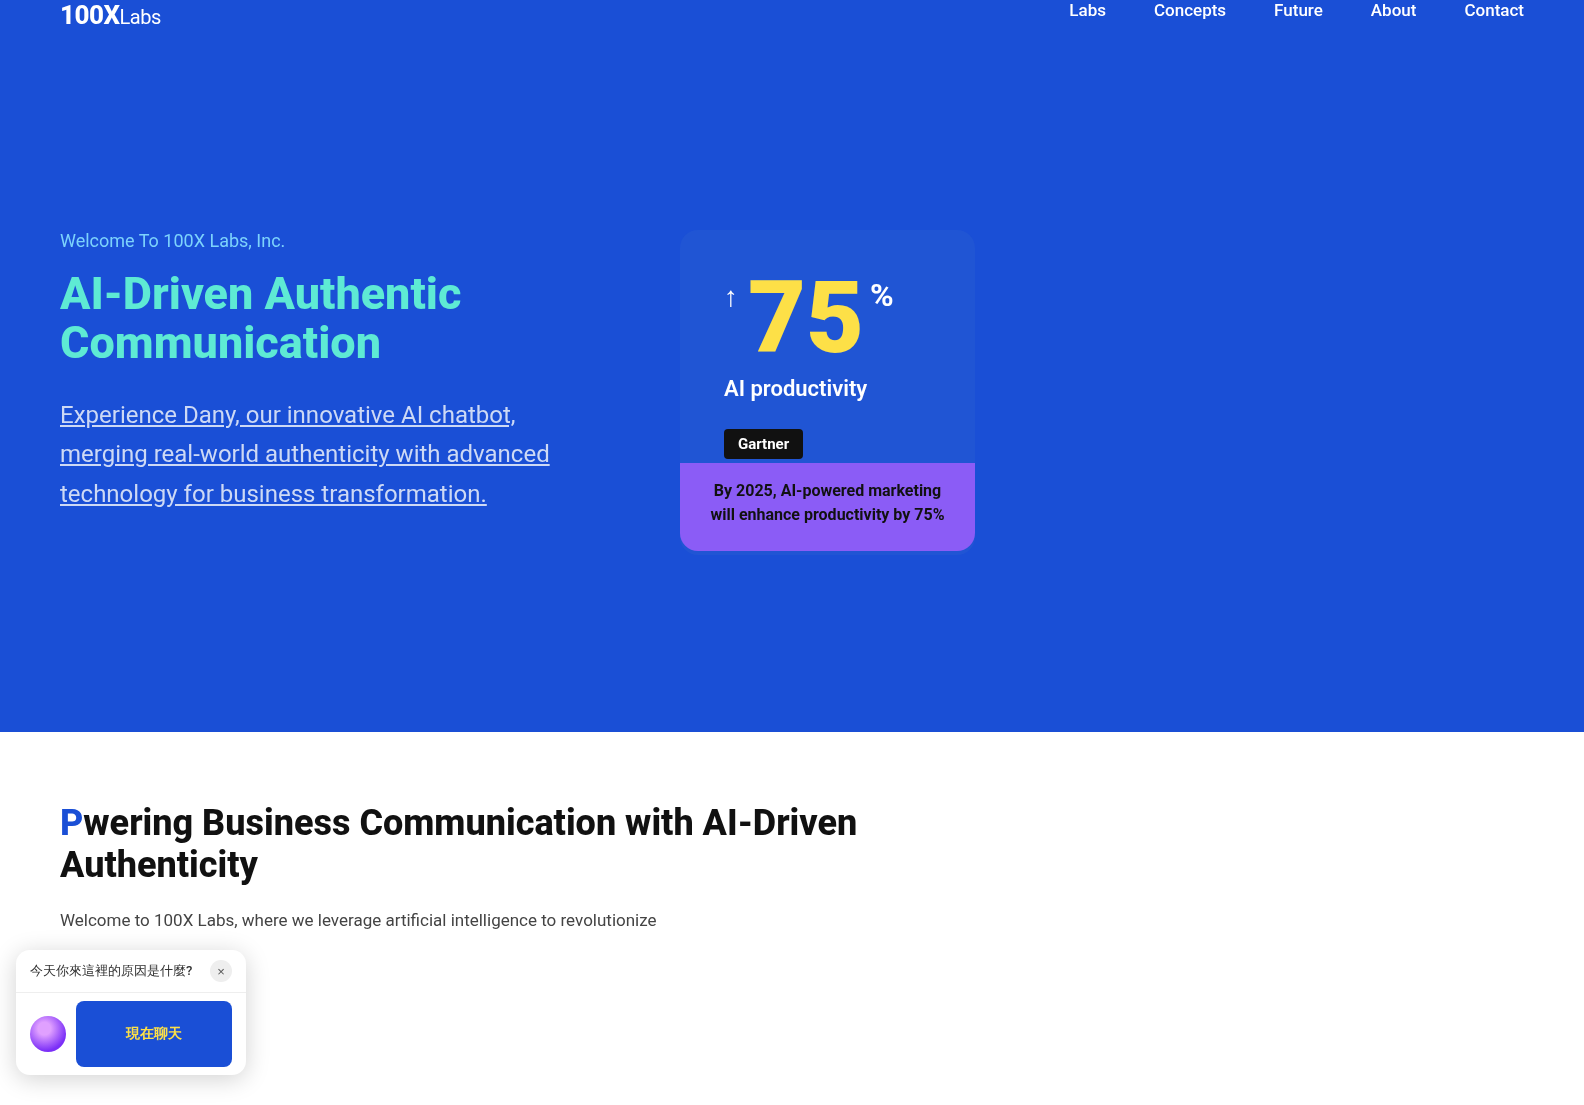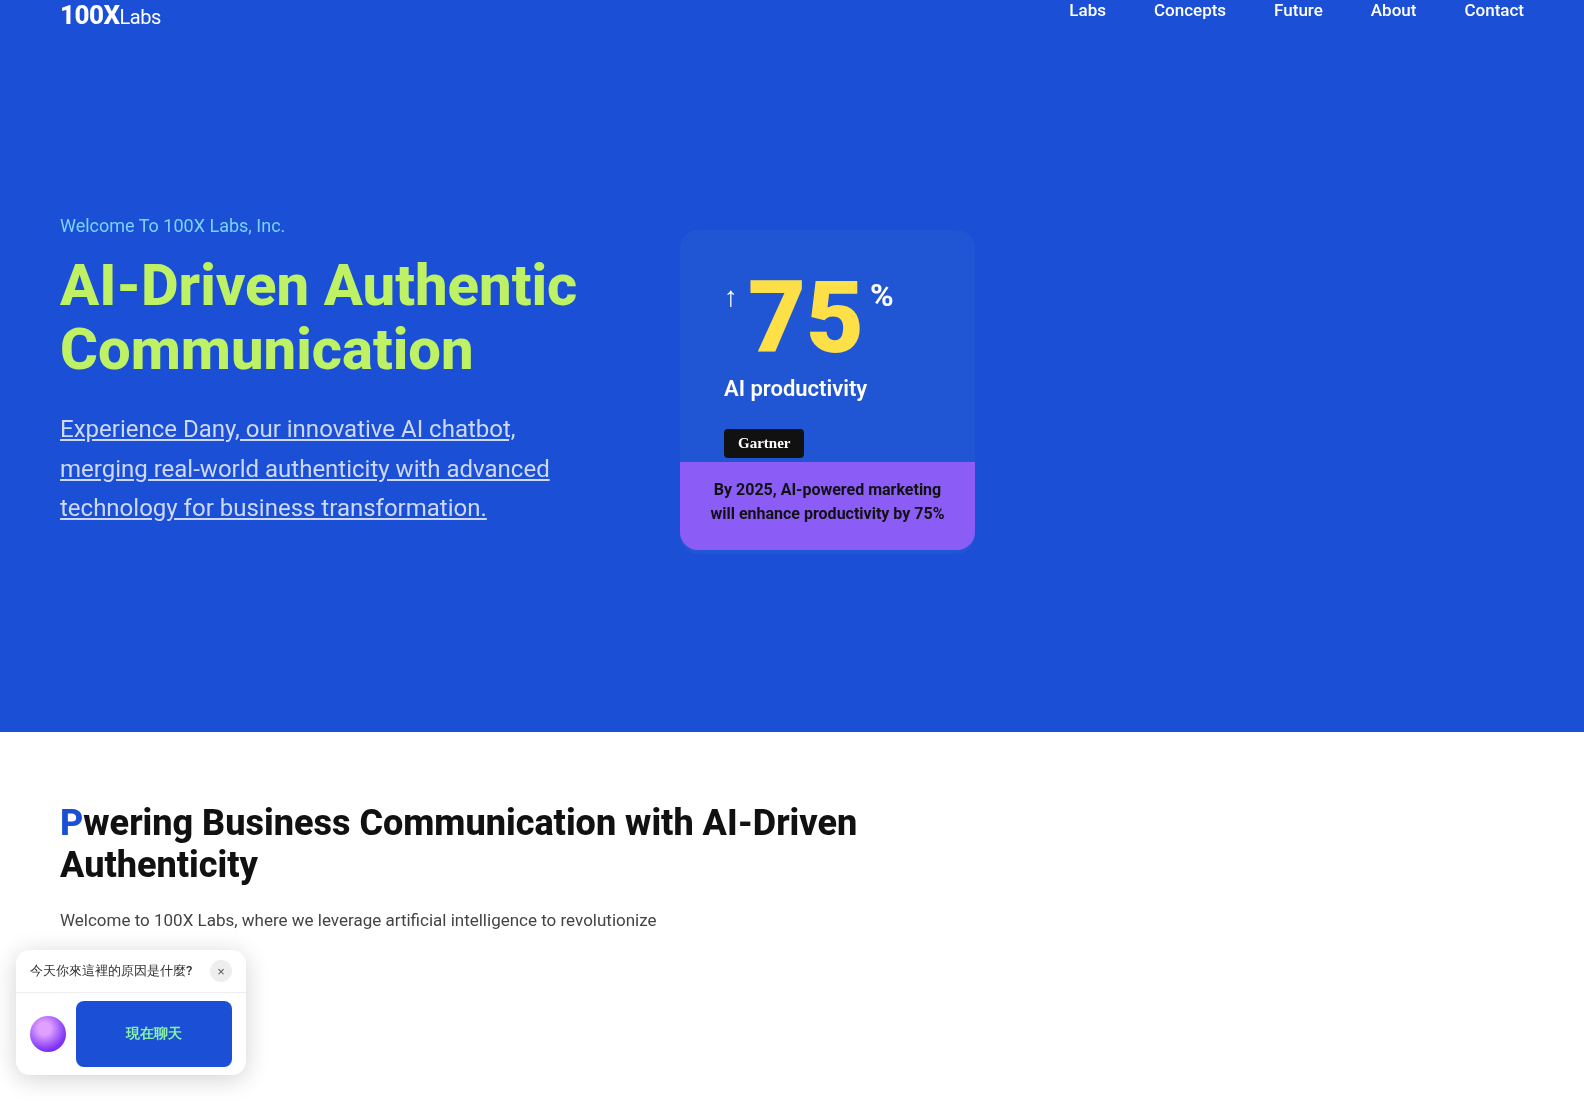--- a/index.html
+++ b/index.html
@@ -47,22 +47,22 @@
       max-width: 560px;
       flex: 1;
     }
     .hero-subtitle {
       color: #7dd3fc;
       font-size: 18px;
       margin-bottom: 18px;
       font-weight: 400;
     }
     .hero-title {
-      color: #bef264;
-      font-size: 58px;
+      color: #5eead4;
+      font-size: 45px;
       font-weight: 800;
       line-height: 1.1;
       margin-bottom: 28px;
     }
     .hero-desc {
       color: #cdd9f5;
       font-size: 24px;
       line-height: 1.65;
       margin-bottom: 40px;
       max-width: 490px;
@@ -131,21 +131,20 @@
     }
     .gartner-badge {
       background: #111;
       color: #fff;
       font-size: 15px;
       font-weight: 700;
       padding: 6px 14px;
       display: inline-block;
       border-radius: 4px;
       margin-bottom: 0;
-      font-family: Liberation Serif, serif;
     }
     .gartner-box {
       background: #8b5cf6;
       border-radius: 0 0 18px 18px;
       padding: 16px 20px 24px 20px;
       margin: 4px -44px;
       text-align: center;
     }
     .gartner-text {
       color: #111;
@@ -227,21 +226,21 @@
       align-items: center;
       justify-content: center;
     }
     .chat-avatar-inner {
       width: 100%;
       height: 100%;
       background: radial-gradient(circle at 40% 35%, #e0a0ff 20%, #7b2ff7 70%);
     }
     .chat-now-btn {
       background: #1a4fd6;
-      color: #86efac;
+      color: #fde047;
       border: none;
       border-radius: 8px;
       padding: 24px 18px;
       font-size: 14px;
       font-weight: 600;
       cursor: pointer;
       flex: 1;
     }
 
     

